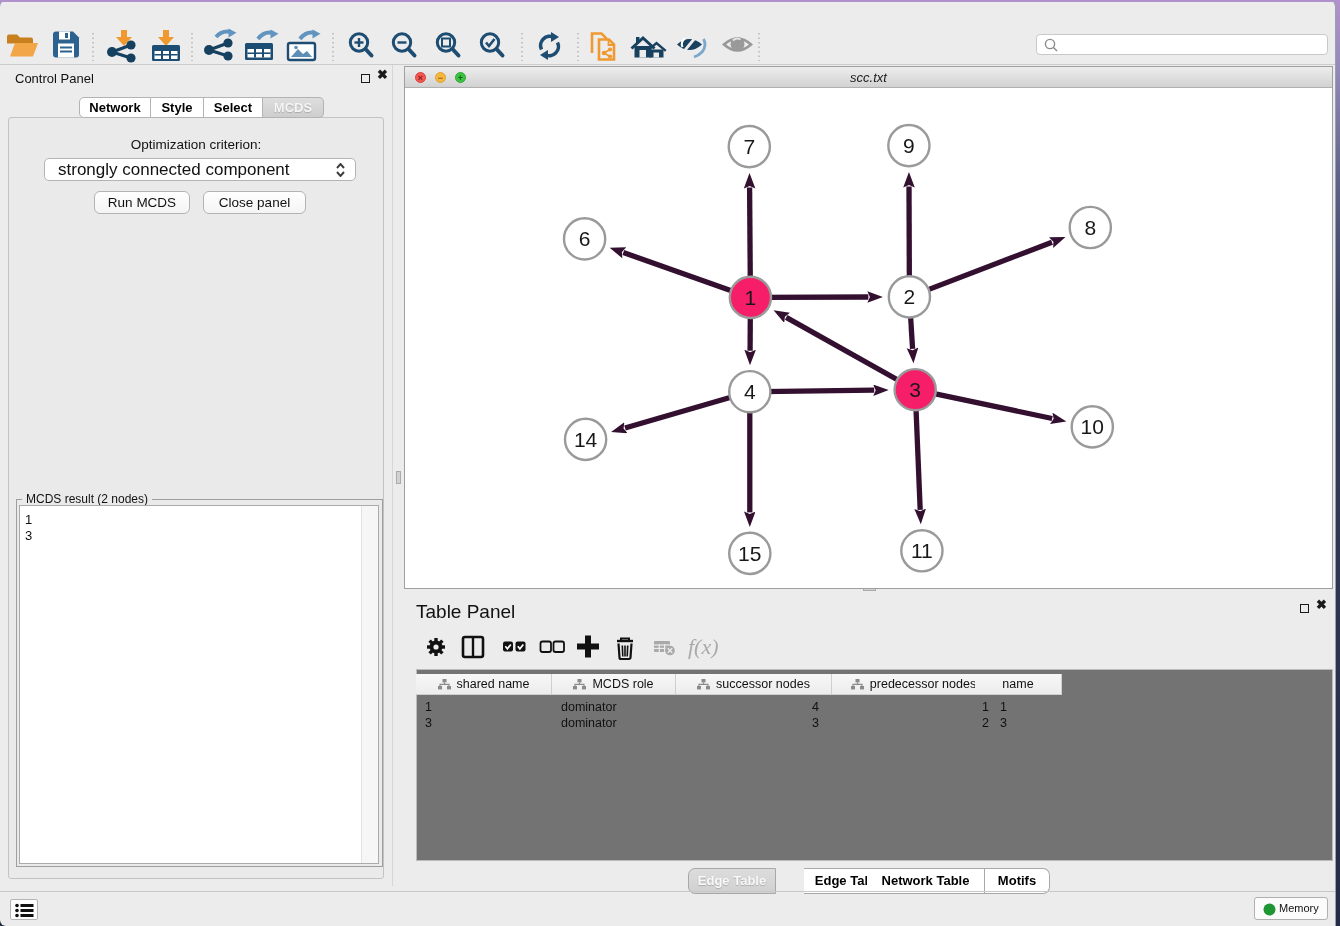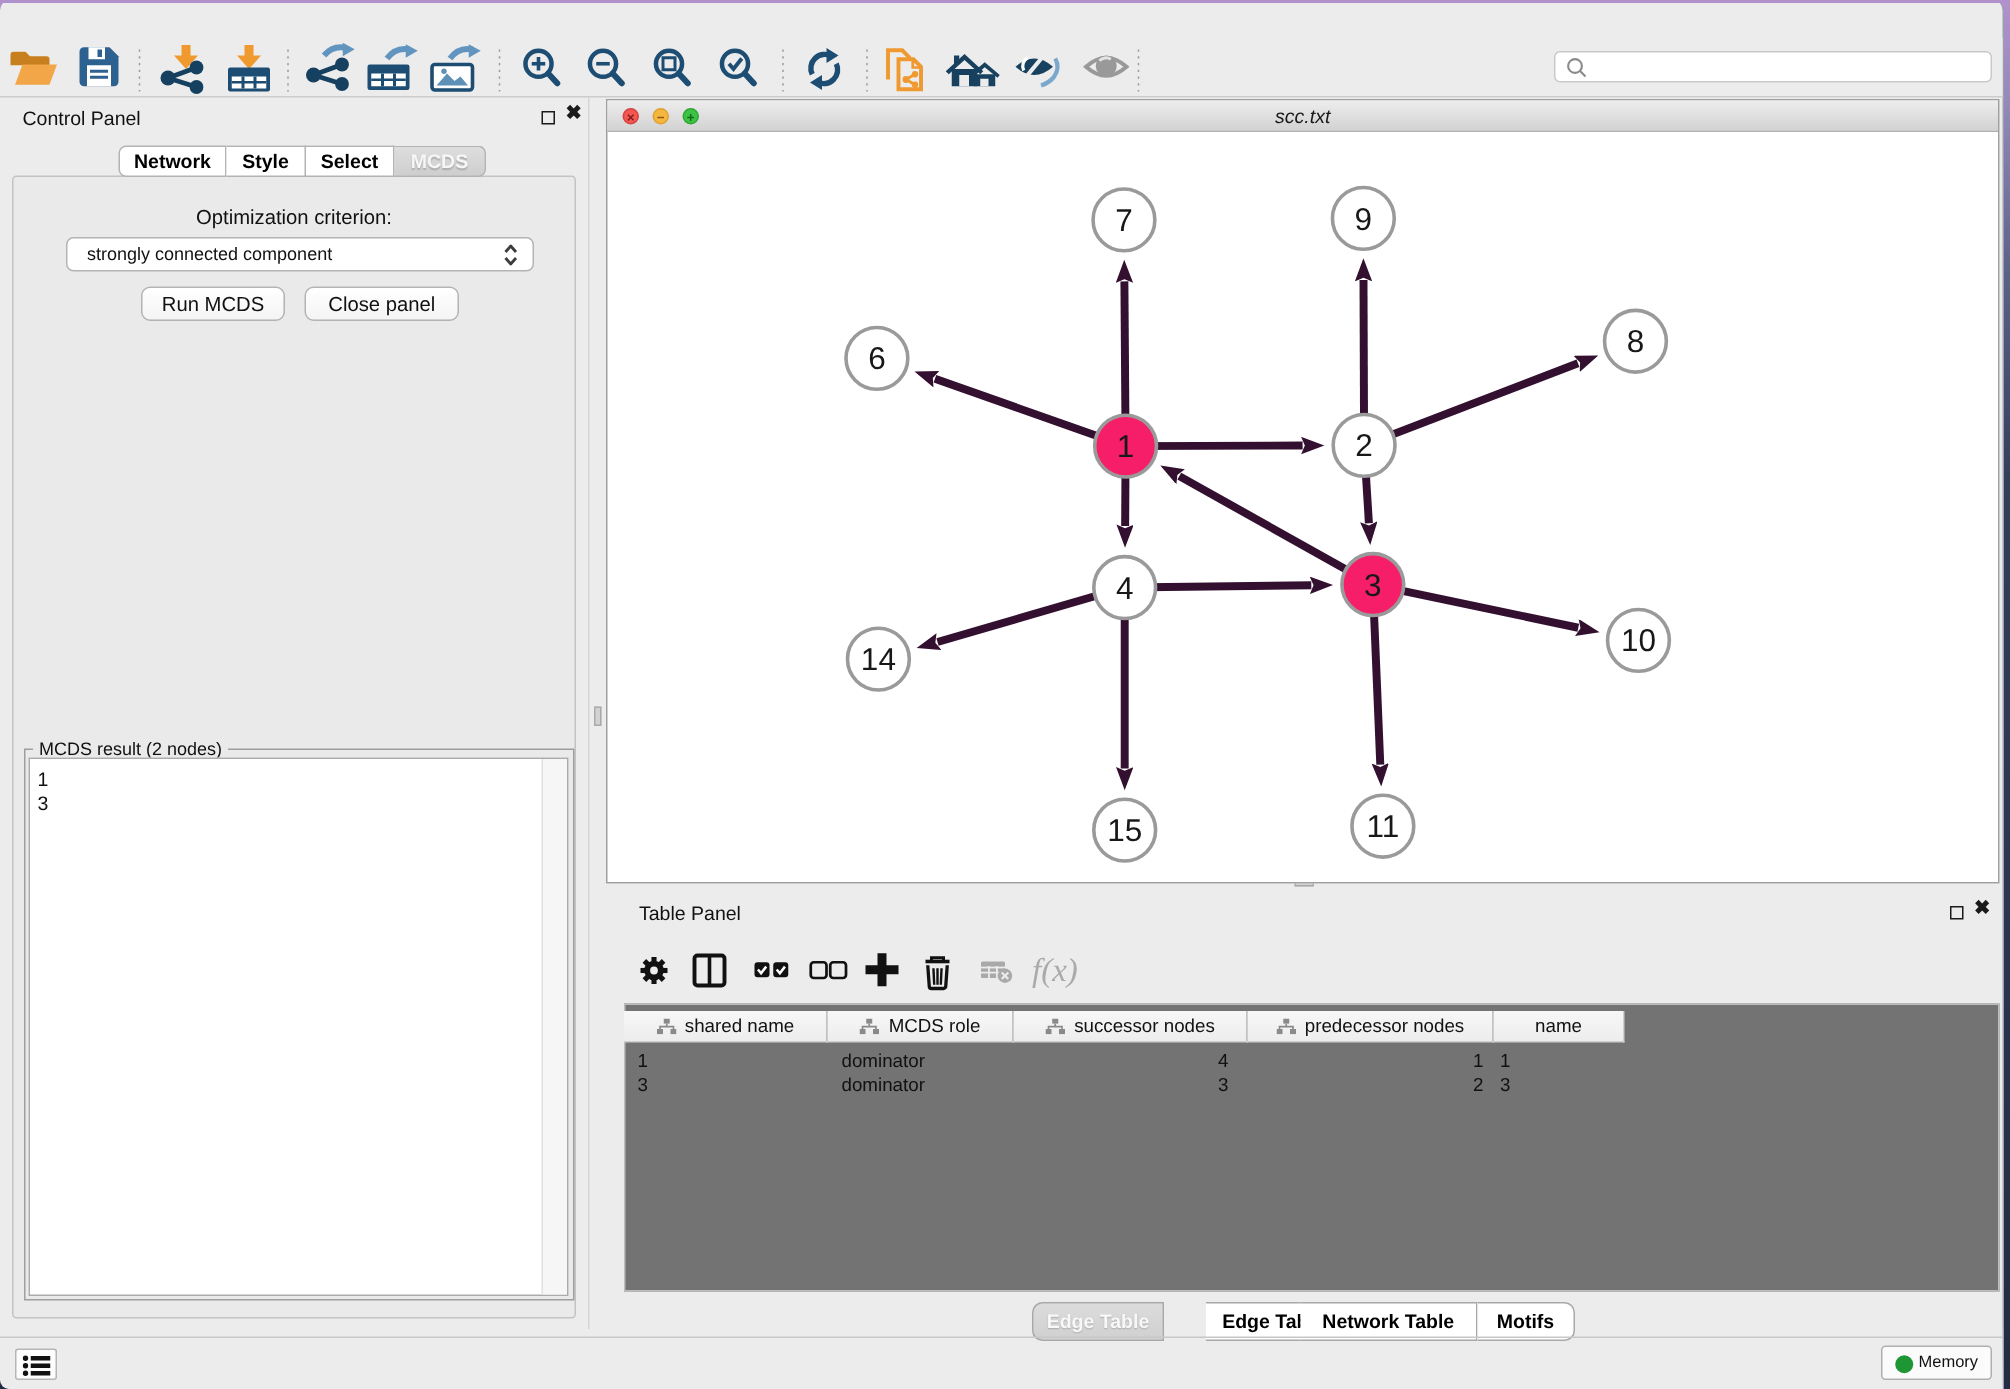--- a/index.html
+++ b/index.html
@@ -27,41 +27,41 @@
 .content-pane { left:8px; top:117px; width:376px; height:762px; border:1px solid #c3c3c3;
   border-radius:3px; background:#eaeaea; }
 .tabs { left:79px; top:97px; height:21px; display:flex; font-size:13px; font-weight:bold; }
 .tab { border:1px solid #b3b3b3; border-left:none; background:#fff; color:#000;
   display:flex; align-items:center; justify-content:center; height:21px; }
 .tab.first { border-left:1px solid #b3b3b3; border-radius:5px 0 0 5px; }
 .tab.sel { background:linear-gradient(#dedede,#cecece); color:#f6f6f6; border-radius:0 5px 5px 0;
   text-shadow:0 1px 1px #aaa; }
 .optlabel { left:8px; top:137px; width:376px; text-align:center; font-size:13.5px; color:#111; }
 .combo { left:44px; top:158px; width:312px; height:23px; background:#fff; border:1px solid #b4b4b4;
-  border-radius:5px; font-size:12px; color:#111; line-height:21px; padding-left:13px; }
+  border-radius:5px; font-size:17px; color:#111; line-height:21px; padding-left:13px; }
 .btn { position:absolute; height:23px; background:linear-gradient(#ffffff,#f4f4f4); border:1px solid #b4b4b4;
   border-radius:6px; font-size:13.5px; color:#111; text-align:center; line-height:21px; }
 .mcdsbox { left:16px; top:499px; width:367px; height:368px; border:1px solid #9e9e9e; }
 .mcdslabel { left:22px; top:492px; font-size:12px; color:#111; background:#eaeaea; padding:0 4px; }
 .mcdstext { left:19px; top:505px; width:360px; height:359px; background:#fff; border:1px solid #ababab;
   font-size:13px; color:#111; line-height:16px; padding:6px 0 0 5px; }
 .mcdsscroll { left:361px; top:506px; width:17px; height:357px; background:#f6f6f6; border-left:1px solid #e2e2e2; }
 
 .vline { left:392px; top:65px; width:1px; height:821px; background:#d6d6d6; }
 .handle { background:#d2d2d2; border:1px solid #aaa; }
 
 .netwin { left:404px; top:66px; width:929px; height:523px; border:1px solid #9f9f9f; background:#fff; }
 .nettitle { position:absolute; left:0; top:0; width:927px; height:21px;
   background:linear-gradient(#ededed,#d2d2d2); border-bottom:1px solid #b0b0b0; }
 .mac { position:absolute; top:4.5px; width:11px; height:11px; border-radius:50%; font-size:9px;
   text-align:center; line-height:11px; font-weight:bold; }
 .ntxt { position:absolute; top:3px; left:0; width:927px; text-align:center; font-size:13px;
   font-weight:500; color:#1a1a1a;font-style:italic; }
 
-.tp-h { left:426px; top:601px; font-size:13px; color:#111; }
+.tp-h { left:416px; top:601px; font-size:19px; color:#111; }
 .tbl { left:416px; top:669px; width:917px; height:192px; background:#737373; border:1px solid #bcbcbc; }
 .th { position:absolute; top:4px; height:21px; background:linear-gradient(#f7f7f7,#ededed);
   border-right:1px solid #cfcfcf; border-bottom:1px solid #cfcfcf; font-size:12.5px; color:#111;
   display:flex; align-items:center; justify-content:center; }
 .td { position:absolute; font-size:12.5px; color:#111; height:17px; line-height:17px; }
 .bt { position:absolute; top:868px; height:26px; border:1px solid #a8a8a8; border-left:none;
   background:#fff; font-size:13px; font-weight:bold; color:#000; text-align:center; line-height:24px; }
 .bt.first { border-left:1px solid #a8a8a8; border-radius:7px 0 0 7px; }
 .bt.last { border-radius:0 7px 7px 0; }
 .bt.sel { background:linear-gradient(#dcdcdc,#d0d0d0); color:#f8f8f8; text-shadow:0 1px 1px #aaa; }
@@ -391,21 +391,21 @@
           </g>
         </svg>successor nodes</div>
     <div class="th" style="left:415px; width:164px;"><svg width="13" height="11" viewBox="0 0 13 11" style="margin-right:6px;">
           <g fill="#8a8a8a">
             <rect x="4.5" y="0" width="4" height="3.4"></rect>
             <rect x="0" y="7" width="4" height="3.4"></rect>
             <rect x="9" y="7" width="4" height="3.4"></rect>
             <path d="M6.5,3.4 v2 M2,7 v-1.6 h9 v1.6" stroke="#8a8a8a" stroke-width="1.1" fill="none"></path>
           </g>
         </svg>predecessor nodes</div>
-    <div class="th" style="left:579px; width:87px;">name</div>
+    <div class="th" style="left:558px; width:87px;">name</div>
     <div class="td" style="left:8px; top:29px;">1</div>
     <div class="td" style="left:144px; top:29px;">dominator</div>
     <div class="td" style="left:259px; top:29px; width:143px; text-align:right;">4</div>
     <div class="td" style="left:415px; top:29px; width:157px; text-align:right;">1</div>
     <div class="td" style="left:583px; top:29px;">1</div>
     <div class="td" style="left:8px; top:45px;">3</div>
     <div class="td" style="left:144px; top:45px;">dominator</div>
     <div class="td" style="left:259px; top:45px; width:143px; text-align:right;">3</div>
     <div class="td" style="left:415px; top:45px; width:157px; text-align:right;">2</div>
     <div class="td" style="left:583px; top:45px;">3</div>

